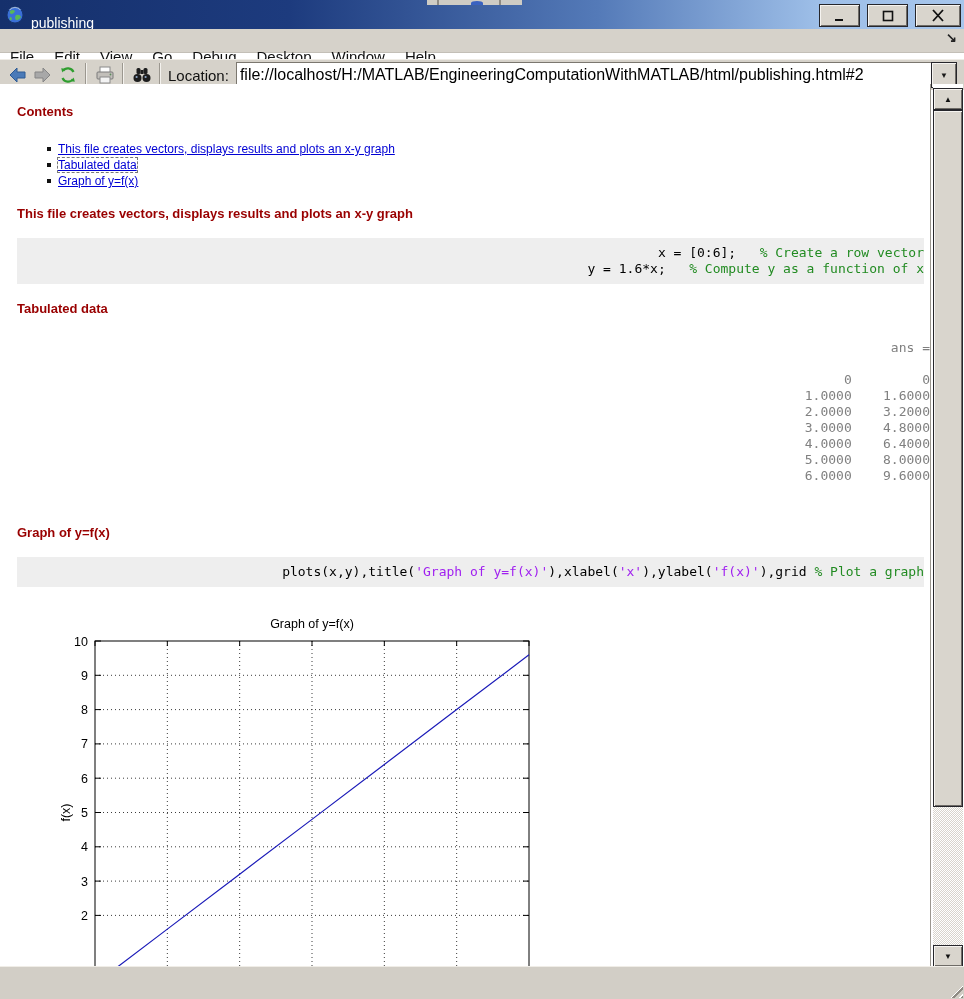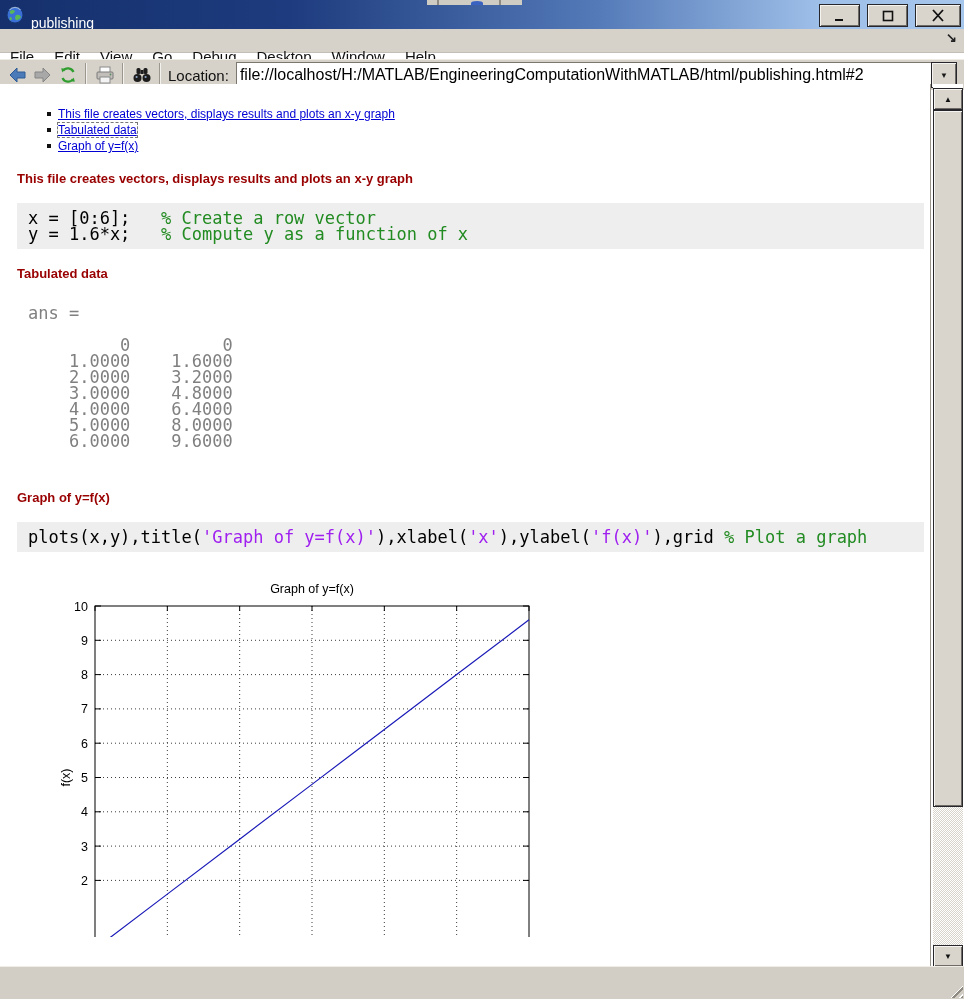--- a/index.html
+++ b/index.html
@@ -40,21 +40,21 @@
   .content{position:absolute;top:84px;left:0;width:931px;height:883px;background:#fff;
     overflow:hidden;border-right:1px solid #9b978f;box-sizing:border-box;}
   .content h2{color:#990000;font-size:13px;font-weight:bold;margin:17px 0 0 17px;}
   h2.contents-title{margin:20px 0 0 17px;}
   ul.toc{list-style:none;margin:22px 0 0 47px;padding:0;font-size:12px;}
   ul.toc li{line-height:16px;}
   ul.toc li::before{content:"";display:inline-block;width:4px;height:4px;background:#111;
     margin-right:7px;vertical-align:2px;}
   ul.toc a{color:#0000d4;text-decoration:underline;}
   ul.toc a.focused{outline:1px dashed #777;}
-  pre{font-family:"DejaVu Sans Mono","Liberation Mono",monospace;font-size:17px;line-height:16px;}
+  pre{font-family:"DejaVu Sans Mono","Liberation Mono",monospace;font-size:13px;line-height:16px;text-align:right;}
   pre.codeinput{background:#eeeeee;margin:17px 6px 0 17px;padding:7px 0 7px 11px;color:#000;}
   pre.codeinput .c{color:#228B22;}
   pre.codeinput .s{color:#A020F0;}
   pre.codeoutput{margin:24px 0 0 28px;padding:0;color:#808080;}
   .sections pre.codeoutput + h2{margin-top:41px;}
   .figure{margin:25px 0 0 0;height:320px;}
   .figure text{font-family:"Liberation Sans",sans-serif;fill:#000;}
   .figure .grid{stroke:#3c3c3c;stroke-width:1;stroke-dasharray:1 3;}
   .figure .tick{stroke:#000;stroke-width:1;}
   .figure .box{fill:none;stroke:#000;stroke-width:1;}
@@ -176,20 +176,21 @@
     <span class="loclabel">Location:</span>
     <span class="combobox">
       <input class="urlinput" type="text" value="file://localhost/H:/MATLAB/EngineeringComputationWithMATLAB/html/publishing.html#2" style="">
       <span class="dropbtn">
         <span>▼</span>
       </span>
     </span>
   </div>
 
   <div class="content">
+    <h2 class="contents-title">Contents</h2>
     <ul class="toc">
         <li><a href="#">This file creates vectors, displays results and plots an x-y graph</a></li>
         <li><a href="#" class="focused">Tabulated data</a></li>
         <li><a href="#">Graph of y=f(x)</a></li>
       </ul>
     <div class="sections">
         <h2>This file creates vectors, displays results and plots an x-y graph</h2>
         <pre class="codeinput"><span class="k">x = [0:6];   </span><span class="c">% Create a row vector</span>
 <span class="k">y = 1.6*x;   </span><span class="c">% Compute y as a function of x</span></pre>
         <h2>Tabulated data</h2>

